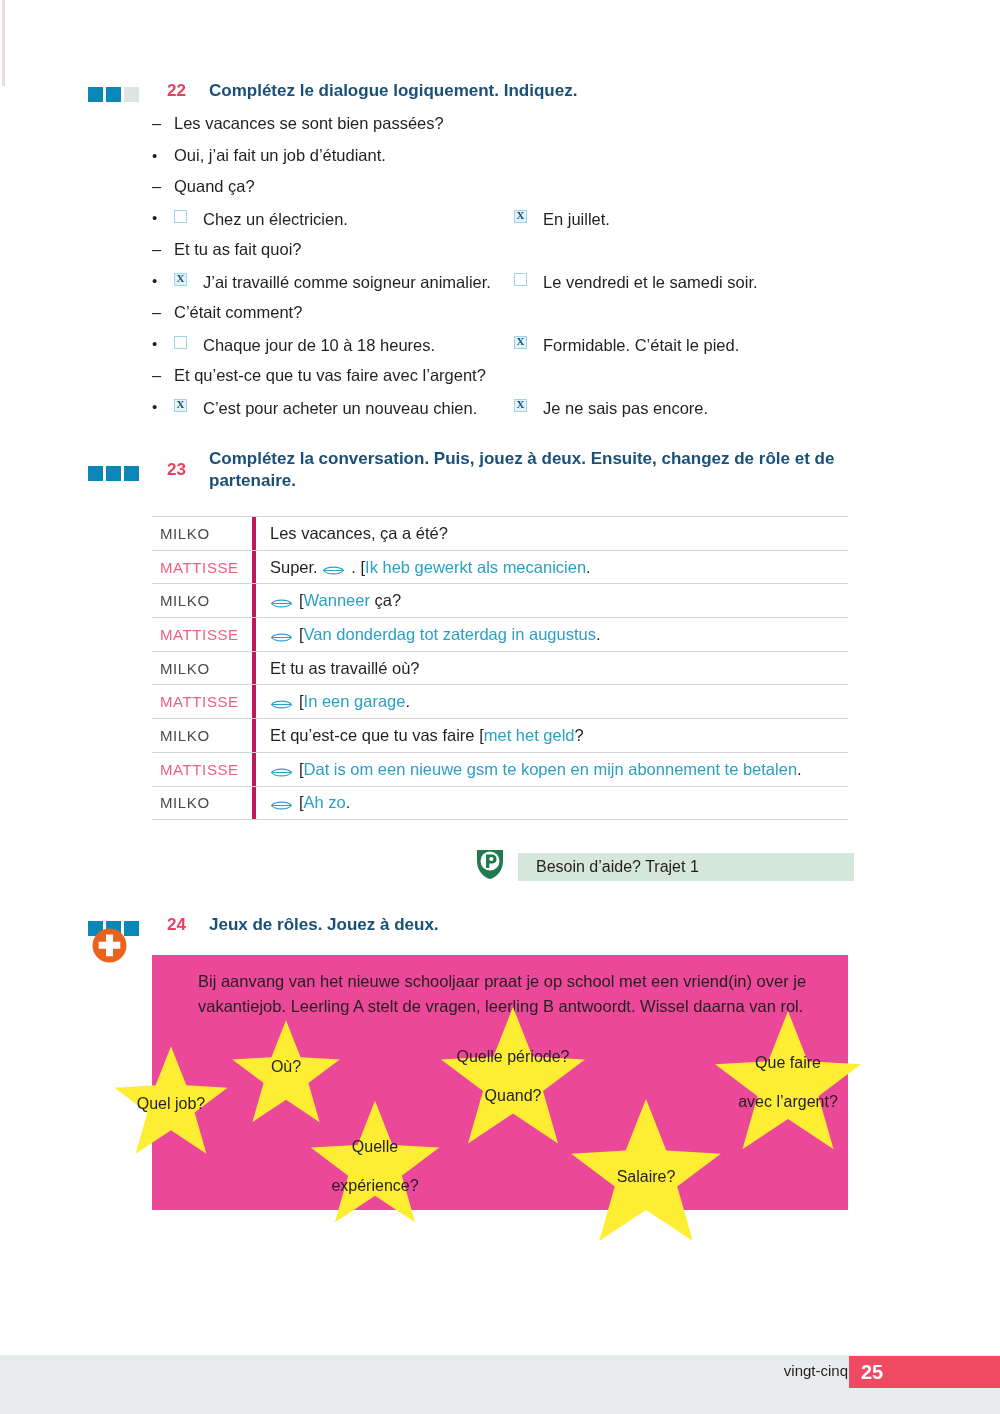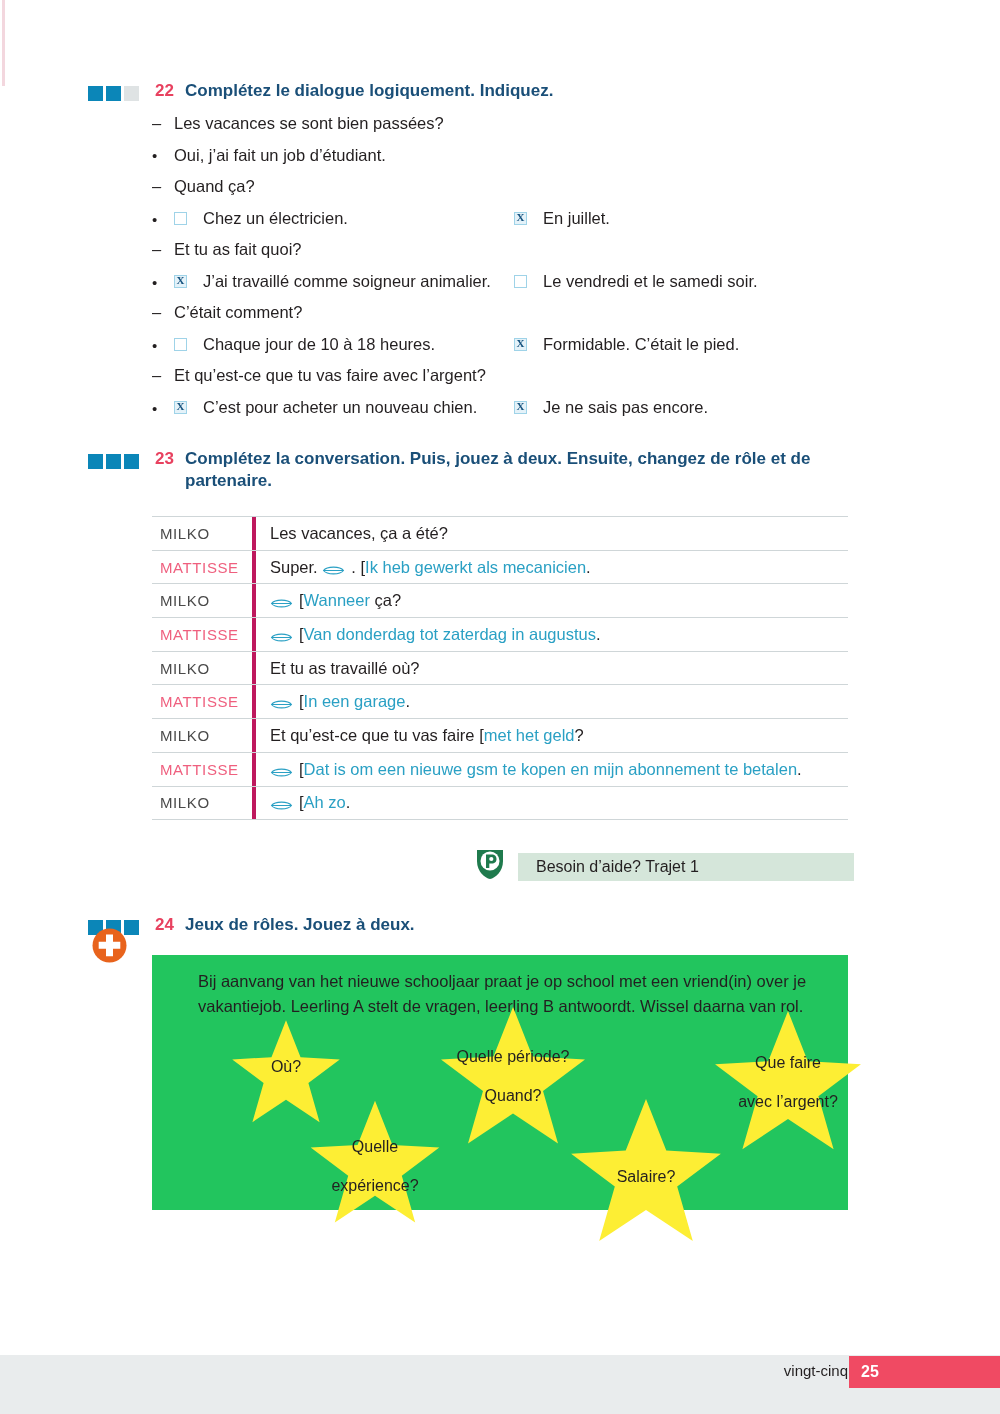--- a/index.html
+++ b/index.html
@@ -31,21 +31,22 @@
     position: absolute;
     left: 0; top: 0;
     width: 1000px;
     height: 1414px;
   }
 
   
   .ex-head {
     position: absolute;
     display: flex;
-    align-items: flex-start;
+    align-items: center;
+    gap: 12px;
   }
   .level {
     display: flex;
     gap: 3px;
     margin-top: 6px;
     flex: 0 0 auto;
   }
   .level i {
     display: block;
     width: 15px;
@@ -85,21 +86,21 @@
   }
   .marker {
     width: 22px;
     flex: 0 0 auto;
     color: #231f20;
     font-size: 16.5px;
   }
   .marker.bullet { font-size: 15px; }
   .opt {
     display: flex;
-    align-items: center;
+    align-items: flex-start;
     flex: 0 0 auto;
   }
   .opt.col1 { width: 340px; }
   .chk {
     display: inline-block;
     width: 13px;
     height: 13px;
     border: 1px solid #9fd3e8;
     box-sizing: border-box;
     margin-right: 16px;
@@ -206,21 +207,21 @@
     height: 35px;
   }
 
   
   .roleplay {
     position: absolute;
     left: 152px;
     top: 955px;
     width: 696px;
     height: 255px;
-    background: #22c55e;
+    background: #ec4899;
   }
   .roleplay-text {
     position: absolute;
     left: 46px;
     top: 14px;
     width: 620px;
     font-size: 16.5px;
     line-height: 25px;
     color: #231f20;
   }
@@ -261,21 +262,21 @@
   }
   .folio-box {
     position: absolute;
     left: 849px;
     top: 1356px;
     width: 151px;
     height: 32px;
     background: #f04a63;
     color: #ffffff;
     font-weight: bold;
-    font-size: 16px;
+    font-size: 20px;
     display: flex;
     align-items: center;
     padding-left: 12px;
     box-sizing: border-box;
   }
 </style>
 </head>
 <body>
 
 <div class="page">
@@ -525,20 +526,26 @@
     <svg viewBox="0 0 35 35" width="35" height="35">
       <circle cx="17.5" cy="17.5" r="17" fill="#e8631c"></circle>
       <path d="M14 6.5 L21 6.5 L21 13.8 L28.3 13.8 L28.3 20.8 L21 20.8 L21 28.2 L14 28.2 L14 20.8 L6.7 20.8 L6.7 13.8 L14 13.8 Z" fill="#ffffff"></path>
     </svg>
   </span>
 
   <div class="roleplay">
     <div class="roleplay-text">Bij aanvang van het nieuwe schooljaar praat je op school met een vriend(in) over je vakantiejob. Leerling A stelt de vragen, leerling B antwoordt. Wissel daarna van rol.</div>
   </div>
 
+  <div class="star" style="left:112px; top:1044px; width:118px; height:118px; font-size:16px;">
+    <svg viewBox="0 0 100 100" width="118" height="118">
+        <path d="M50 2 L63 35 L98 37 L70 58 L80 93 L50 73 L20 93 L30 58 L2 37 L37 35 Z" fill="#fdee34"></path>
+      </svg>
+    <span style="margin-top:2px;">Quel job?</span>
+  </div>
 
   <div class="star" style="left:230px; top:1018px; width:112px; height:112px; font-size:16px;">
     <svg viewBox="0 0 100 100" width="112" height="112">
         <path d="M50 2 L63 35 L98 37 L70 58 L80 93 L50 73 L20 93 L30 58 L2 37 L37 35 Z" fill="#fdee34"></path>
       </svg>
     <span style="margin-top:-14px;">Où?</span>
   </div>
 
   <div class="star" style="left:438px; top:1004px; width:150px; height:150px; font-size:16px;">
     <svg viewBox="0 0 100 100" width="150" height="150">

